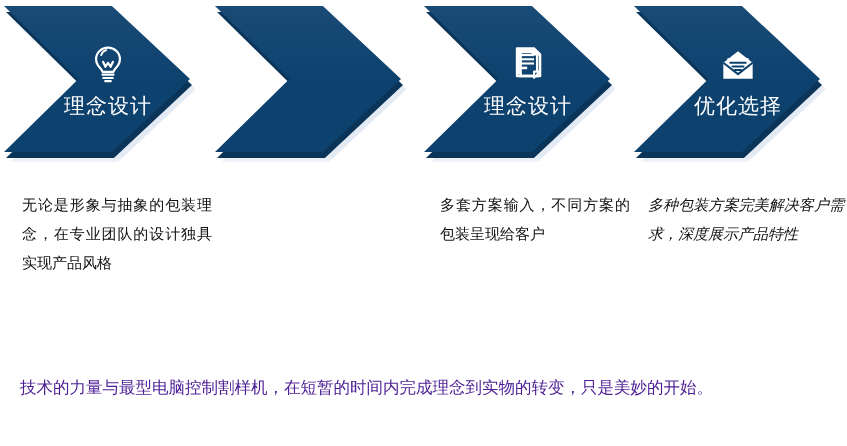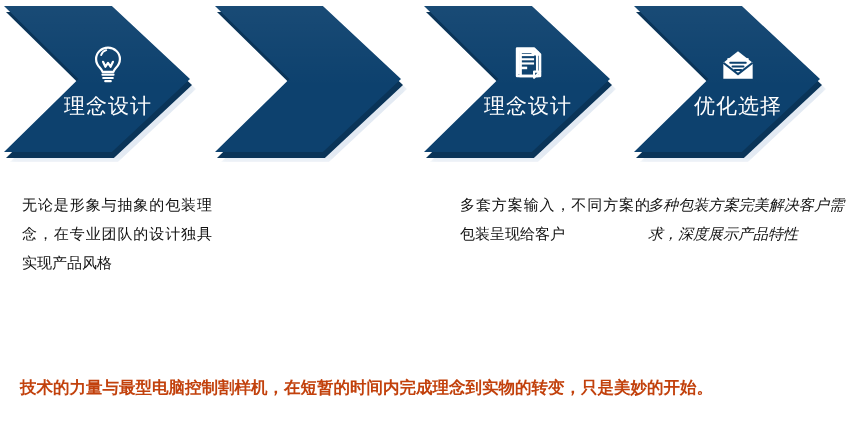--- a/index.html
+++ b/index.html
@@ -125,33 +125,33 @@
     top: 0;
     width: 190px;
     font-size: 15px;
     line-height: 29px;
     color: #111111;
     text-align: justify;
     text-justify: inter-ideograph;
   }
   .desc-col.c0 { left: 22px; }
   .desc-col.c1 { left: 232px; }
-  .desc-col.c2 { left: 460px; }
+  .desc-col.c2 { left: 440px; }
   .desc-col.c3 { left: 648px; width: 196px; font-style: italic; }
 
   
   .footer-note {
     position: absolute;
     left: 20px;
     top: 372px;
     width: 820px;
     font-size: 16.5px;
     line-height: 30px;
-    font-weight: bold;
-    color: #c2410c;
+    font-weight: normal;
+    color: #4c1d95;
   }
 </style>
 </head>
 <body>
 
 <div class="chevron-row">
 
   <div class="chev-cell c0">
     <div class="chev-shadow"></div>
     <div class="chev-base"></div>

